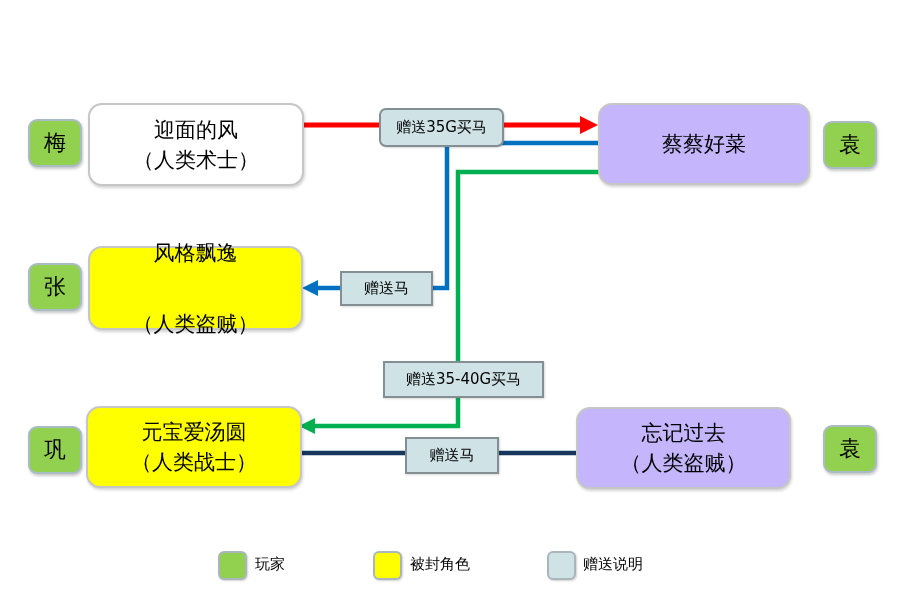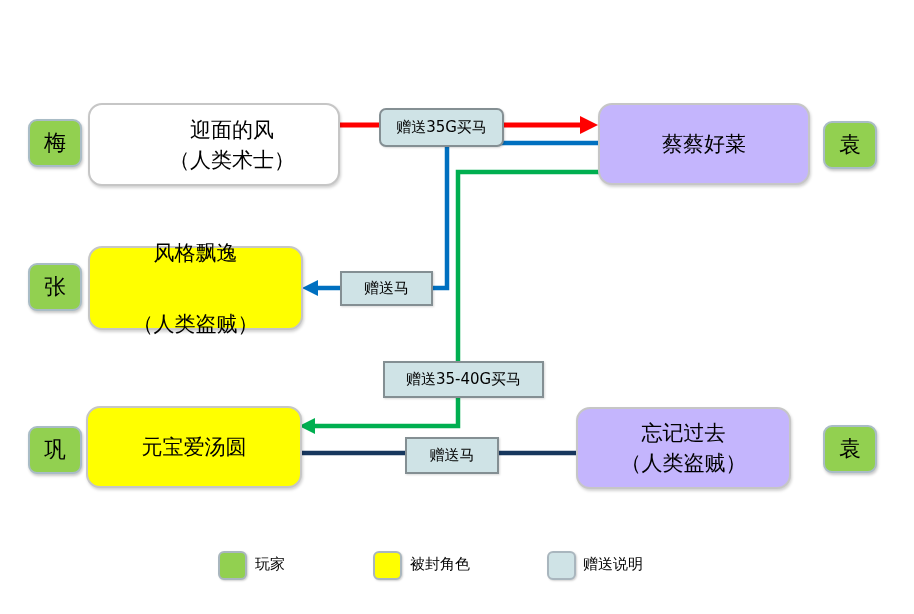--- a/index.html
+++ b/index.html
@@ -38,36 +38,37 @@
     <path d="M298 453 L581 453" fill="none" stroke-width="4.5" stroke="#17375E"></path>
     <polygon points="597,453 581,445 581,461" fill="#17375E"></polygon>
   </svg>
 
   <div class="player-box" style="left: 28px; top: 119px; background-color: rgb(146, 208, 80);">梅</div>
   <div class="player-box" style="left: 28px; top: 263px; background-color: rgb(146, 208, 80);">张</div>
   <div class="player-box" style="left: 28px; top: 426px; background-color: rgb(146, 208, 80);">巩</div>
   <div class="player-box" style="left: 823px; top: 121px; background-color: rgb(146, 208, 80);">袁</div>
   <div class="player-box" style="left: 823px; top: 425px; background-color: rgb(146, 208, 80);">袁</div>
 
-  <div class="char-box" style="left: 88px; top: 103px; width: 212px; height: 79px; background-color: rgb(255, 255, 255); padding-left: 36px;">
+  <div class="char-box" style="left: 88px; top: 103px; width: 212px; height: 79px; background-color: rgb(255, 255, 255);">
     <div>迎面的风</div>
     <div>（人类术士）</div>
   </div>
 
   <div class="char-box" style="left: 598px; top: 103px; width: 208px; height: 78px; background-color: #c4b5fd;">
     <div>蔡蔡好菜</div>
   </div>
 
   <div class="char-box" style="left: 88px; top: 246px; width: 211px; height: 80px; background-color: rgb(255, 255, 0); gap: 41px;">
     <div>风格飘逸</div>
     <div>（人类盗贼）</div>
   </div>
 
   <div class="char-box" style="left: 86px; top: 406px; width: 212px; height: 78px; background-color: rgb(255, 255, 0);">
     <div>元宝爱汤圆</div>
+    <div>（人类战士）</div>
   </div>
 
   <div class="char-box" style="left: 576px; top: 407px; width: 211px; height: 78px; background-color: #c4b5fd;">
     <div>忘记过去</div>
     <div>（人类盗贼）</div>
   </div>
 
   <div class="edge-label" style="left: 379px; top: 108px; width: 121px; height: 35px; background-color: rgb(207, 227, 230); border-radius: 7px;">赠送35G买马</div>
 
   <div class="edge-label" style="left: 340px; top: 271px; width: 89px; height: 31px; background-color: rgb(207, 227, 230);">赠送马</div>

